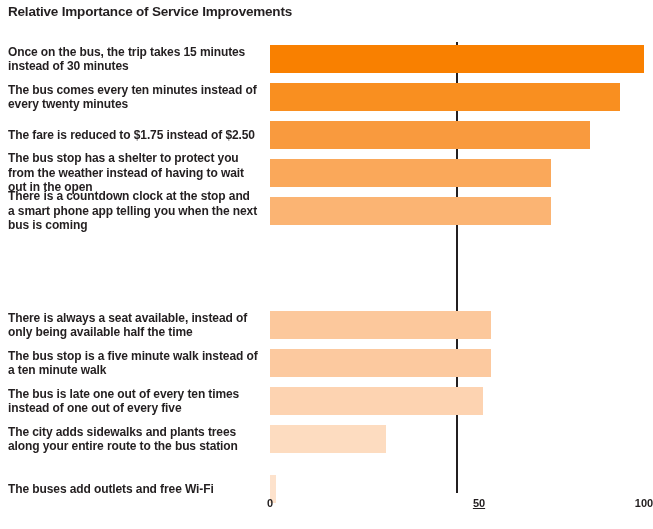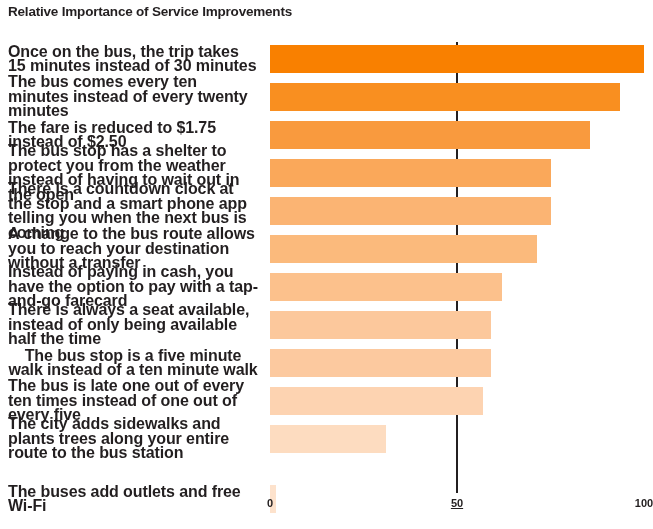--- a/index.html
+++ b/index.html
@@ -60,21 +60,21 @@
     height: 38px;
   }
   .row-label {
     position: absolute;
     left: 8px;
     top: 0;
     width: 250px;
     height: 38px;
     display: flex;
     align-items: center;
-    font-size: 16px;
+    font-size: 12px;
     font-weight: bold;
     line-height: 14.5px;
     letter-spacing: -0.1px;
     color: #231f20;
   }
   .bar {
     position: absolute;
     top: 5px;
     height: 28px;
   }
@@ -119,49 +119,41 @@
         <div class="bar" style="left: 270px; width: 319.77px; background: rgb(249, 154, 62);"></div>
       </div>
       <div class="row" style="top: 114px;">
         <div class="row-label">The bus stop has a shelter to protect you from the weather instead of having to wait out in the open</div>
         <div class="bar" style="left: 270px; width: 280.5px; background: rgb(250, 168, 90);"></div>
       </div>
       <div class="row" style="top: 152px;">
         <div class="row-label">There is a countdown clock at the stop and a smart phone app telling you when the next bus is coming</div>
         <div class="bar" style="left: 270px; width: 280.5px; background: rgb(251, 180, 115);"></div>
       </div>
-      <div class="row" style="top: 190px;">
-        <div class="row-label">A change to the bus route allows you to reach your destination without a transfer</div>
-        <div class="bar" style="left: 270px; width: 267.41px; background: rgb(251, 186, 124);"></div>
-      </div>
-      <div class="row" style="top: 228px;">
-        <div class="row-label">Instead of paying in cash, you have the option to pay with a tap-and-go farecard</div>
-        <div class="bar" style="left: 270px; width: 231.88px; background: rgb(252, 193, 140);"></div>
-      </div>
       <div class="row" style="top: 266px; padding-left: 27px;">
         <div class="row-label">There is always a seat available, instead of only being available half the time</div>
         <div class="bar" style="left: 270px; width: 220.66px; background: rgb(252, 200, 156);"></div>
       </div>
-      <div class="row" style="top: 304px; text-align: center;">
+      <div class="row" style="top: 304px;">
         <div class="row-label">The bus stop is a five minute walk instead of a ten minute walk</div>
         <div class="bar" style="left: 270px; width: 220.66px; background: rgb(252, 201, 159);"></div>
       </div>
       <div class="row" style="top: 342px;">
         <div class="row-label">The bus is late one out of every ten times instead of one out of every five</div>
         <div class="bar" style="left: 270px; width: 213.18px; background: rgb(253, 211, 177);"></div>
       </div>
       <div class="row" style="top: 380px; padding-left: 20px;">
         <div class="row-label">The city adds sidewalks and plants trees along your entire route to the bus station</div>
         <div class="bar" style="left: 270px; width: 115.94px; background: rgb(253, 220, 192);"></div>
       </div>
-      <div class="row" style="top: 440px;">
+      <div class="row" style="top: 430px;">
         <div class="row-label">The buses add outlets and free Wi-Fi</div>
         <div class="bar" style="left: 270px; width: 5.61px; background: rgb(253, 226, 204);"></div>
       </div>
     </div>
 
   <div class="x-axis" id="x-axis">
       <div class="tick-label" style="left: 270px;">0</div>
-      <div class="tick-label" style="left: 457px; text-decoration: underline;">50</div>
+      <div class="tick-label" style="left: 479px; text-decoration: underline;">50</div>
       <div class="tick-label" style="left: 644px;">100</div>
     </div>
 
 </div>
 
 </body></html>

